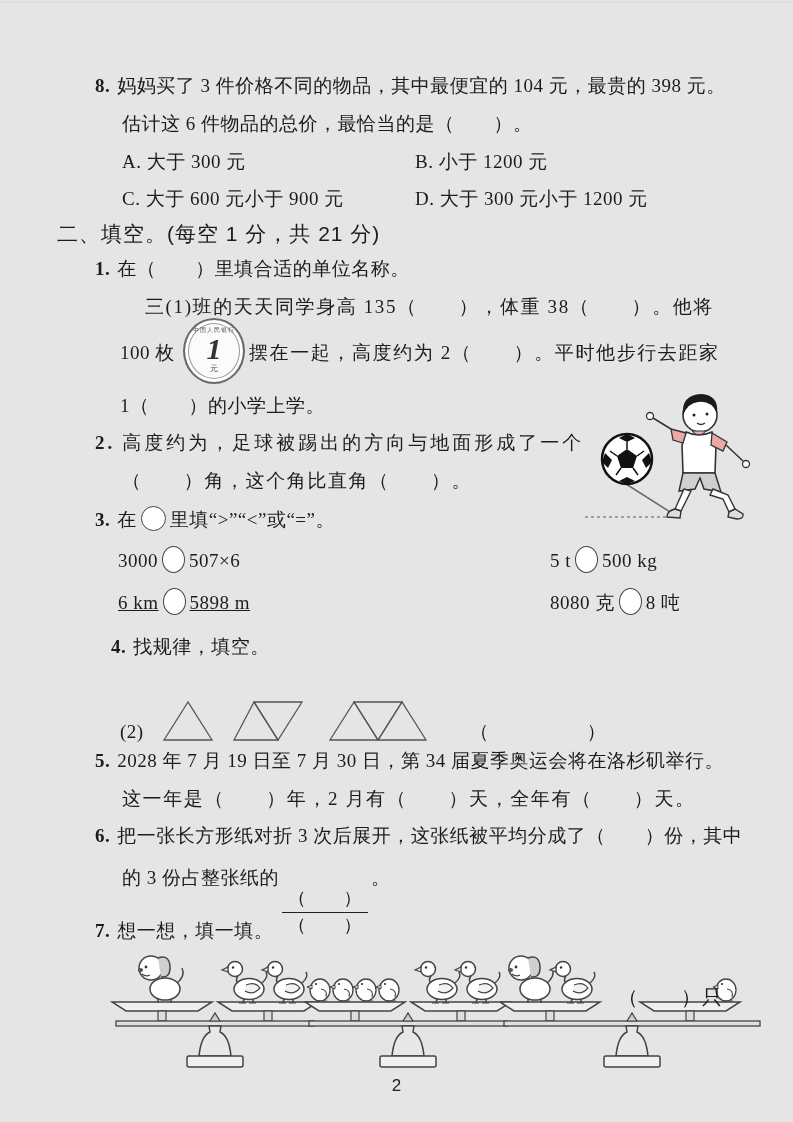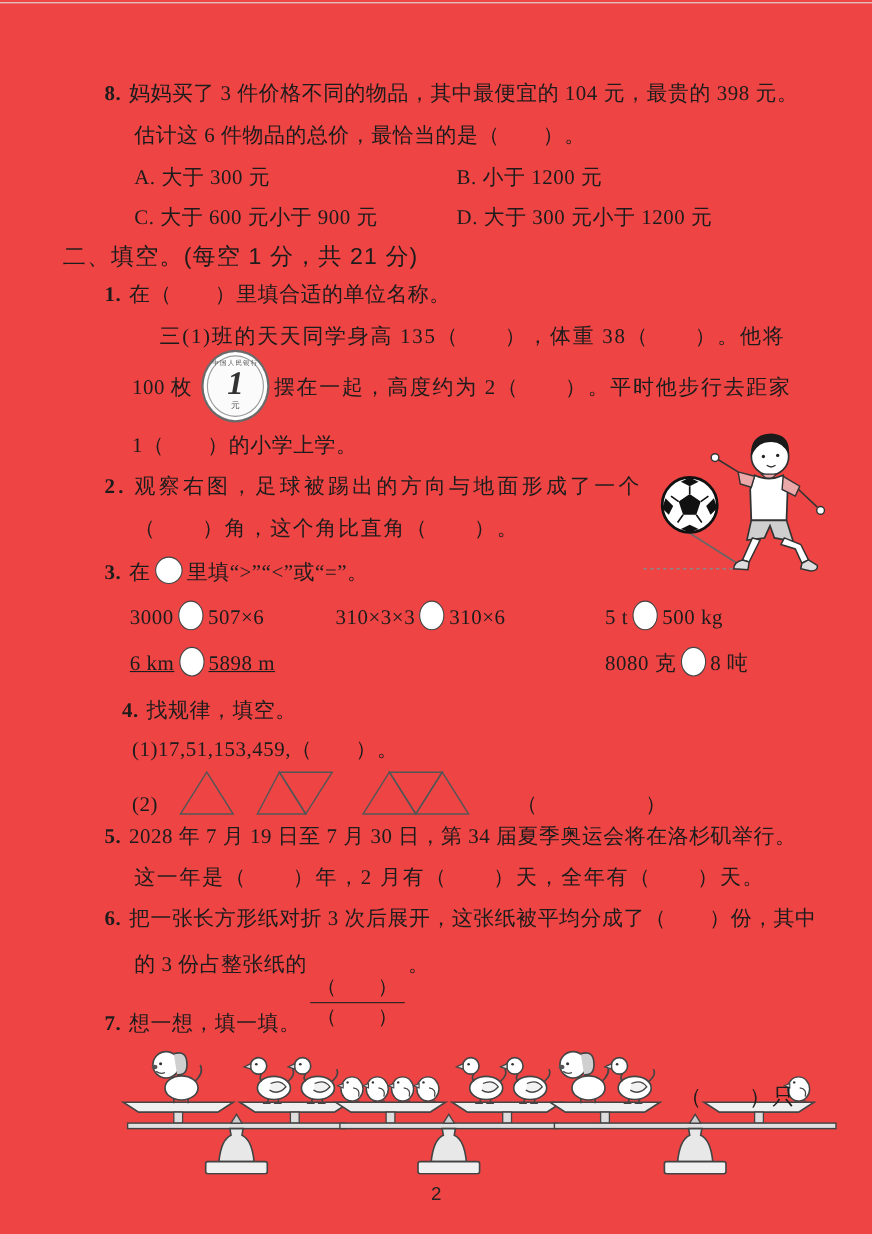--- a/index.html
+++ b/index.html
@@ -1,16 +1,16 @@
 <!DOCTYPE html>
 <html><head>
 <meta charset="utf-8">
 <style>
   html,body {margin:0; padding:0; background:#fff;}
-  #page {position:relative; width:793px; height:1122px; background:#ef4444; overflow:hidden;
+  #page {position:relative; width:793px; height:1122px; background:#e5e5e5; overflow:hidden;
          font-family:"Liberation Serif","DejaVu Serif",serif; color:#1c1c1c;}
   .topline {position:absolute; top:2px; left:0; width:100%; border-top:1px solid #dcdcdc;}
   .line {position:absolute; white-space:nowrap; font-size:19px; letter-spacing:.5px; line-height:1.25;}
   .qnum {font-weight:bold; margin-right:7px;}
   .sec  {font-family:"Liberation Sans","DejaVu Sans",sans-serif; font-weight:normal; font-size:21px; letter-spacing:1px;}
   .ls15 {letter-spacing:1.6px;}
   .ls3  {letter-spacing:3px;}
   .cmp-circle {display:inline-block; width:21px; height:25px; border:1.4px solid #444; border-radius:50%;
                vertical-align:-6px; margin:0 4px; background:#fff;}
   .small-circle {width:23px; height:23px; vertical-align:-5px;}
@@ -133,48 +133,44 @@
         <circle cx="163" cy="79" r="3.5" fill="#fff" stroke="#333" stroke-width="1.3"></circle>
       <path d="M100,88 L132,88 L138,107 L121,104 L117,93 L112,104 L96,106 Z" fill="#cfcfcf" stroke="#333" stroke-width="1.5"></path>
       <path d="M101,104 L108,106 L98,126 L92,124 Z" fill="#fff" stroke="#333" stroke-width="1.4"></path>
       <path d="M92,124 L98,126 L97,133 L84,132 Q84,126 92,124 Z" fill="#ddd" stroke="#333" stroke-width="1.4"></path>
       <path d="M130,104 L145,110 L152,124 L146,127 L140,114 L127,110 Z" fill="#fff" stroke="#333" stroke-width="1.4"></path>
       <path d="M146,127 L152,124 L160,129 Q161,134 154,134 L145,132 Z" fill="#ddd" stroke="#333" stroke-width="1.4"></path>
     </g>
   </svg>
 
   <div class="line ls3" style="left:95px; top:431px;">
-    <span class="qnum">2.</span><span>观察右图，足球被踢出的方向与地面形成了一个</span>
+    <span class="qnum">2.</span><span>高度约为，足球被踢出的方向与地面形成了一个</span>
   </div>
   <div class="line ls15" style="left:122px; top:469px;">（　　）角，这个角比直角（　　）。</div>
 
   <div class="line" style="left:95px; top:506px;">
     <span class="qnum">3.</span><span>在</span><span class="cmp-circle small-circle"></span><span>里填“&gt;”“&lt;”或“=”。</span>
   </div>
 
   <div class="line" style="left:118px; top:546px;">
     <span>3000</span><span class="cmp-circle"></span><span>507×6</span>
   </div>
-  <div class="line" style="left:305px; top:546px;">
-    <span>310×3×3</span><span class="cmp-circle"></span><span>310×6</span>
-  </div>
   <div class="line" style="left:550px; top:546px;">
     <span>5 t</span><span class="cmp-circle"></span><span>500 kg</span>
   </div>
   <div class="line" style="left:118px; top:588px;text-decoration:underline;">
     <span>6 km</span><span class="cmp-circle"></span><span>5898 m</span>
   </div>
   <div class="line" style="left:550px; top:588px;">
     <span>8080 克</span><span class="cmp-circle"></span><span>8 吨</span>
   </div>
 
   <div class="line" style="left:95px; top:635px;margin-left:16px;">
     <span class="qnum">4.</span><span>找规律，填空。</span>
   </div>
-  <div class="line" style="left:120px; top:670px;">(1)17,51,153,459,（　　）。</div>
   <div class="line tri-row" style="left:120px; top:698px;">
     <span>(2)</span>
     <svg width="52" height="46" viewBox="0 0 52 46">
       <polygon points="26,4 2,42 50,42" fill="none" stroke="#555" stroke-width="1.3"></polygon>
     </svg>
     <svg width="78" height="46" viewBox="0 0 78 46">
       <polygon points="22,4 2,42 46,42" fill="none" stroke="#555" stroke-width="1.3"></polygon>
       <polygon points="22,4 70,4 46,42" fill="none" stroke="#555" stroke-width="1.3"></polygon>
     </svg>
     <svg width="104" height="46" viewBox="0 0 104 46">

